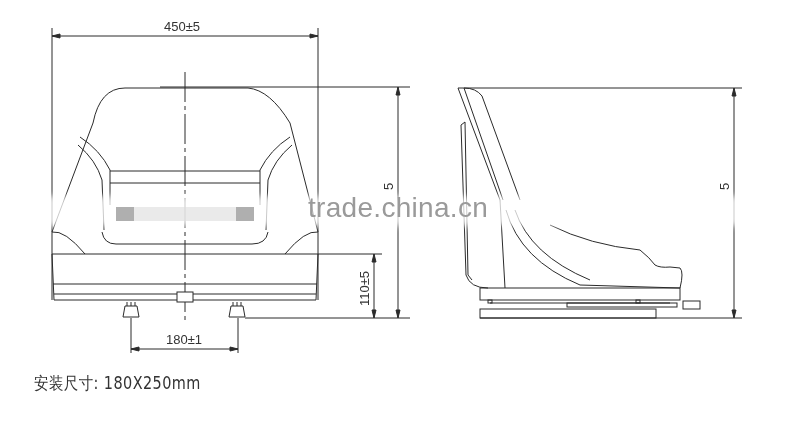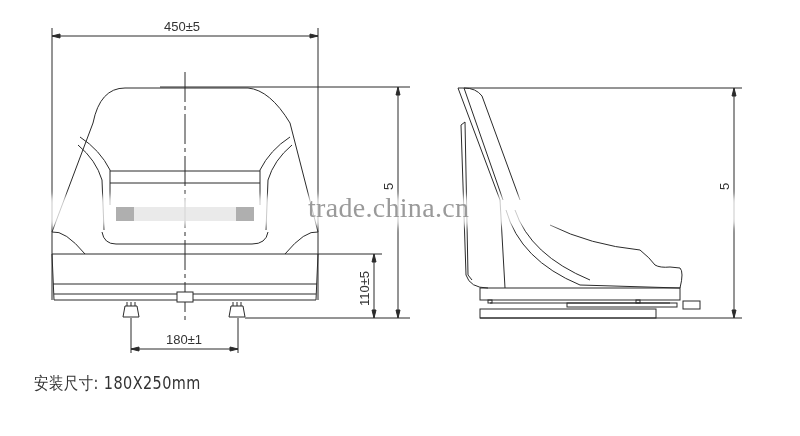--- a/index.html
+++ b/index.html
@@ -3,21 +3,21 @@
   <meta charset="utf-8">
   <style>
     html, body { margin: 0; padding: 0; background: #ffffff; }
     body { width: 800px; height: 436px; position: relative; overflow: hidden;
            font-family: "Liberation Sans", sans-serif; }
     #canvas { position: absolute; left: 0; top: 0; width: 800px; height: 436px; }
     .dim-text { font-family: "Liberation Sans", sans-serif; font-size: 13px; fill: #333333; }
     .caption { position: absolute; left: 34px; top: 372px; font-size: 17px; color: #333333;
                font-family: "DejaVu Sans", sans-serif; letter-spacing: 0.5px; transform: scaleX(0.85); transform-origin: left; }
     .watermark { position: absolute; left: 308px; top: 192px; font-size: 28px; color: #9a9a9a;
-                 font-family: Liberation Serif, serif; letter-spacing: 0.3px; text-align: right; }
+                 font-family: Liberation Sans, sans-serif; letter-spacing: 0.3px; text-align: right; }
     .blur-band { position: absolute; top: 196px; height: 30px; background: rgba(255,255,255,0.75); filter: blur(3px); }
   </style>
 </head>
 <body>
 
 <svg id="canvas" viewBox="0 0 800 436" xmlns="http://www.w3.org/2000/svg">
   <g fill="none" stroke="#2b2b2b" stroke-width="1">
 
     <g>
 

